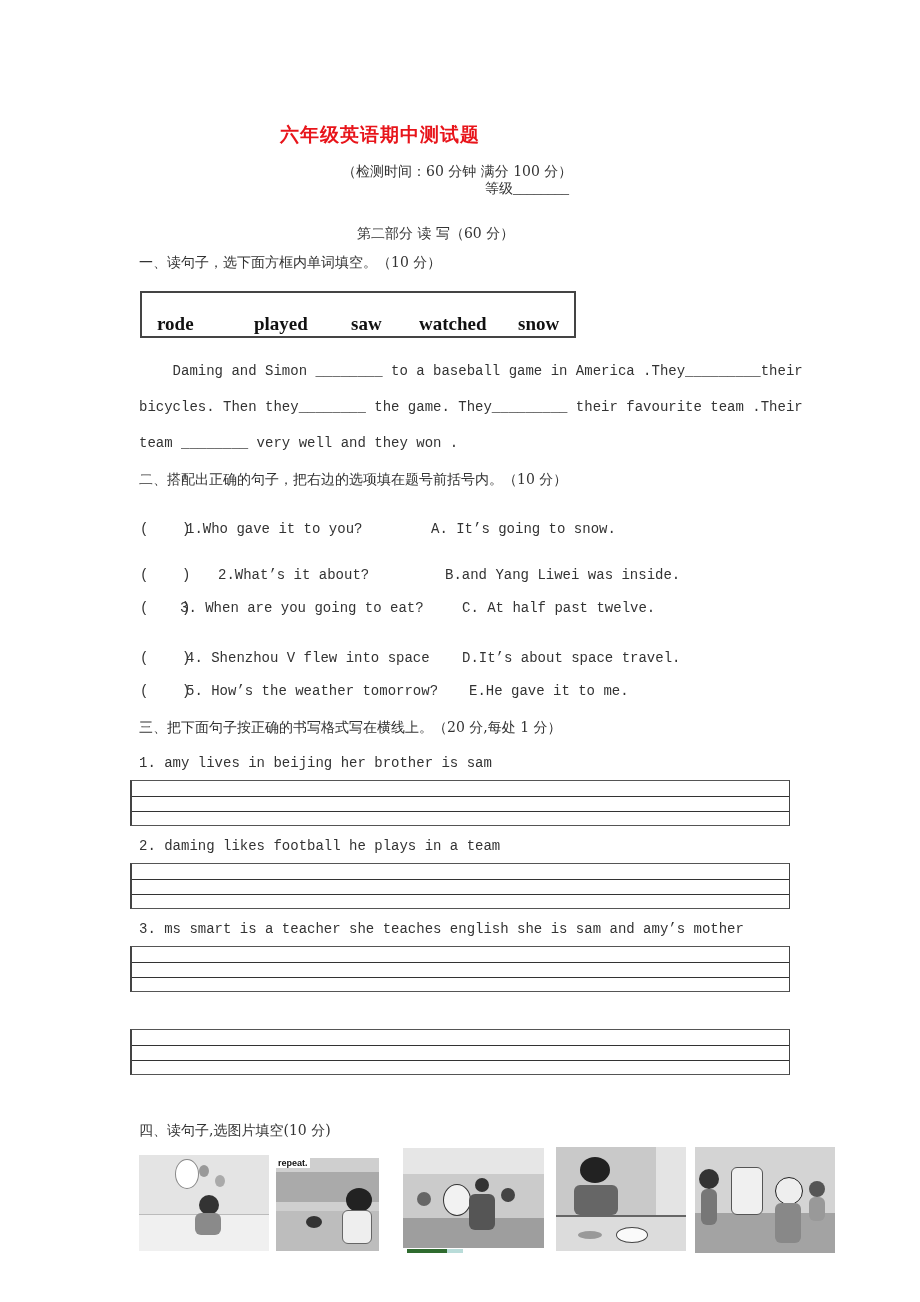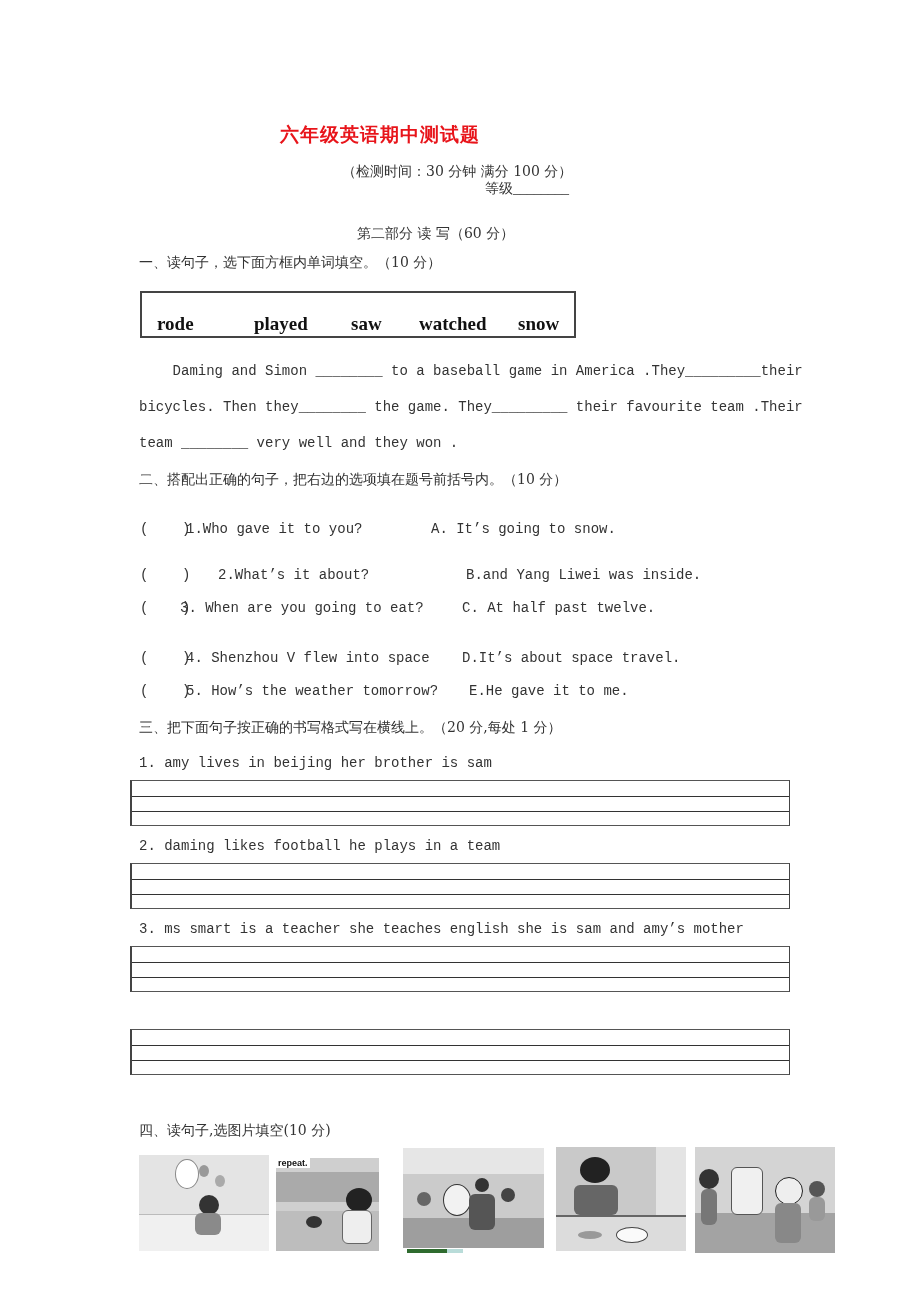--- a/index.html
+++ b/index.html
@@ -20,21 +20,21 @@
     .lines .l { position: absolute; left: 0; right: 0; height: 0; border-top: 1px solid #333; }
     .pic { position: absolute; background: #d9d9d9; overflow: hidden; }
     .pic .ground { position: absolute; left: 0; right: 0; bottom: 0; background: #bfbfbf; }
     .pic .fig { position: absolute; border-radius: 50%; background: #555; }
     .pic .body { position: absolute; background: #8a8a8a; border-radius: 6px; }
   </style>
 </head>
 <body>
 
 <div class="abs title">六年级英语期中测试题</div>
-<div class="abs sub" style="left:342px; top:163px;">（检测时间：30 分钟  满分 100 分）</div>
+<div class="abs sub" style="left:342px; top:163px;">（检测时间：60 分钟  满分 100 分）</div>
 <div class="abs sub" style="left:485px; top:180px;font-family:Liberation Serif, serif;">等级________</div>
 <div class="abs sub" style="left:357px; top:217px;margin-top:8px;">第二部分    读   写（60 分）</div>
 
 <div class="abs hdr" style="top:254px;text-align:center;">一、读句子，选下面方框内单词填空。（10 分）</div>
 <div class="abs wordbox">
   <span class="word" style="left:15px;">rode</span>
   <span class="word" style="left:112px;">played</span>
   <span class="word" style="left:209px;">saw</span>
   <span class="word" style="left:277px;">watched</span>
   <span class="word" style="left:376px;">snow</span>
@@ -44,21 +44,21 @@
 <div class="abs mono" style="left:139px; top:435px; white-space:pre;">team ________ very well and they won .</div>
 
 <div class="abs hdr" style="top:471px;">二、搭配出正确的句子，把右边的选项填在题号前括号内。（10 分）</div>
 
 <div class="abs mono" style="left:140px; top:521px; white-space:pre;">(    )</div>
 <div class="abs mono" style="left:186px; top:521px;">1.Who gave it to you?</div>
 <div class="abs mono" style="left:431px; top:521px;">A. It’s going to snow.</div>
 
 <div class="abs mono" style="left:140px; top:567px; white-space:pre;">(    )</div>
 <div class="abs mono" style="left:186px; top:567px;padding-left:32px;">2.What’s it about?</div>
-<div class="abs mono" style="left:466px; top:567px;text-align:center;">B.and Yang Liwei was inside.</div>
+<div class="abs mono" style="left:445px; top:567px;text-align:center;">B.and Yang Liwei was inside.</div>
 
 <div class="abs mono" style="left:140px; top:600px; white-space:pre;">(    )</div>
 <div class="abs mono" style="left:180px; top:600px;">3. When are you going to eat?</div>
 <div class="abs mono" style="left:462px; top:600px;">C. At half past twelve.</div>
 
 <div class="abs mono" style="left:140px; top:650px; white-space:pre;">(    )</div>
 <div class="abs mono" style="left:186px; top:650px;">4. Shenzhou V flew into space</div>
 <div class="abs mono" style="left:462px; top:650px;">D.It’s about space travel.</div>
 
 <div class="abs mono" style="left:140px; top:683px; white-space:pre;">(    )</div>

